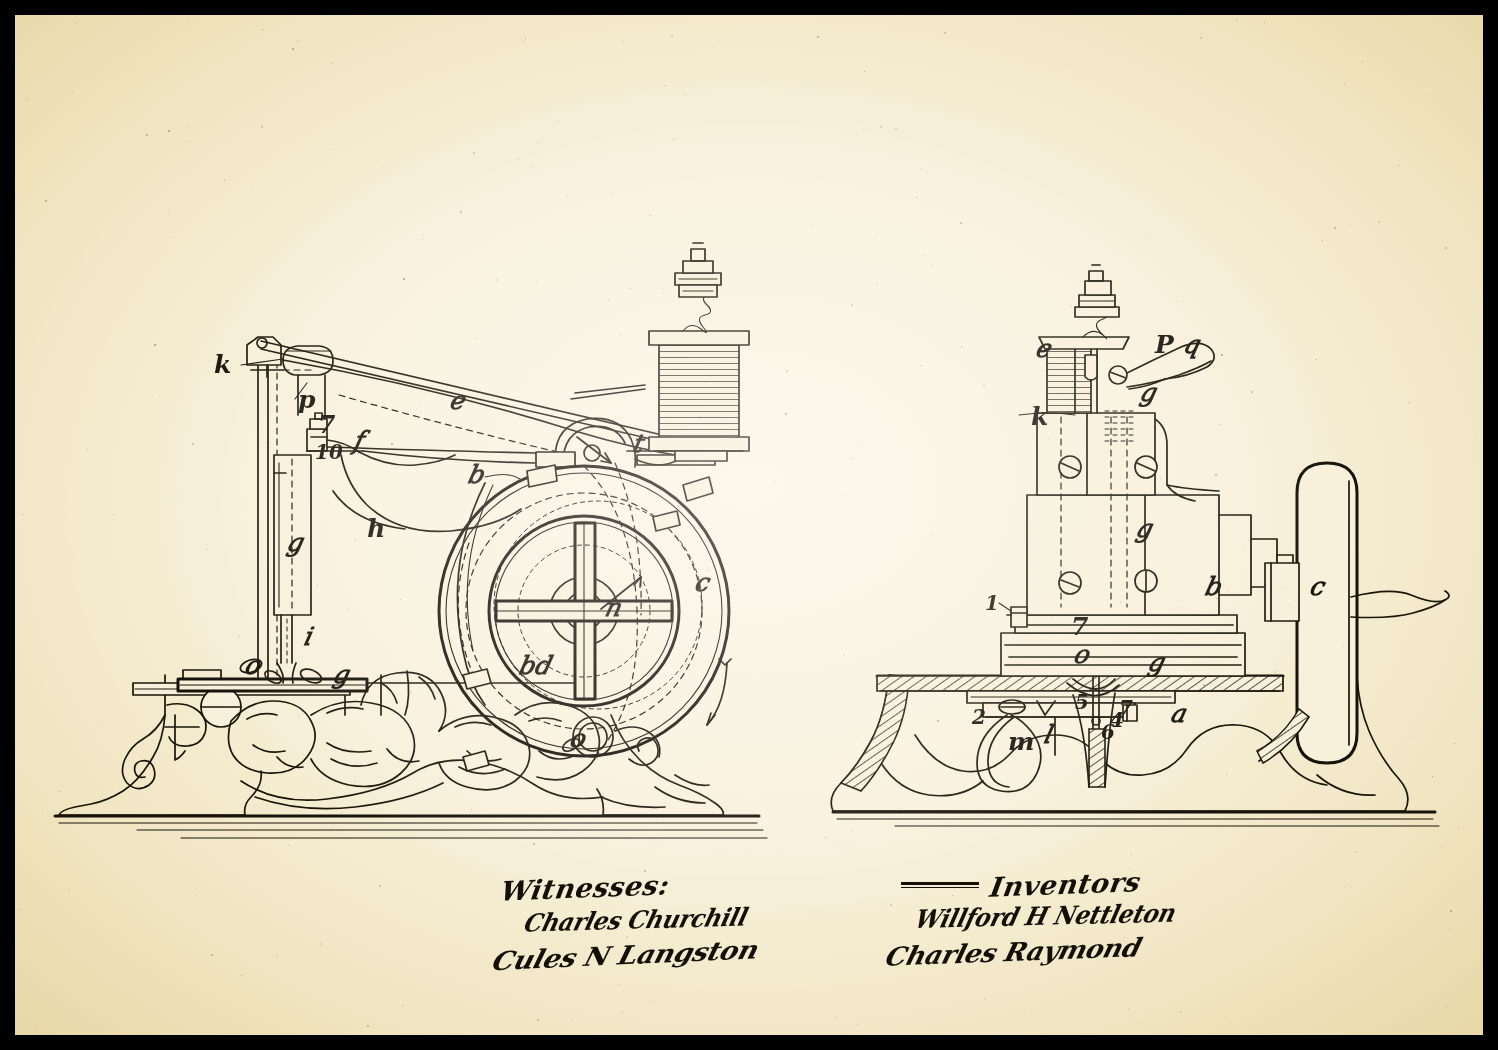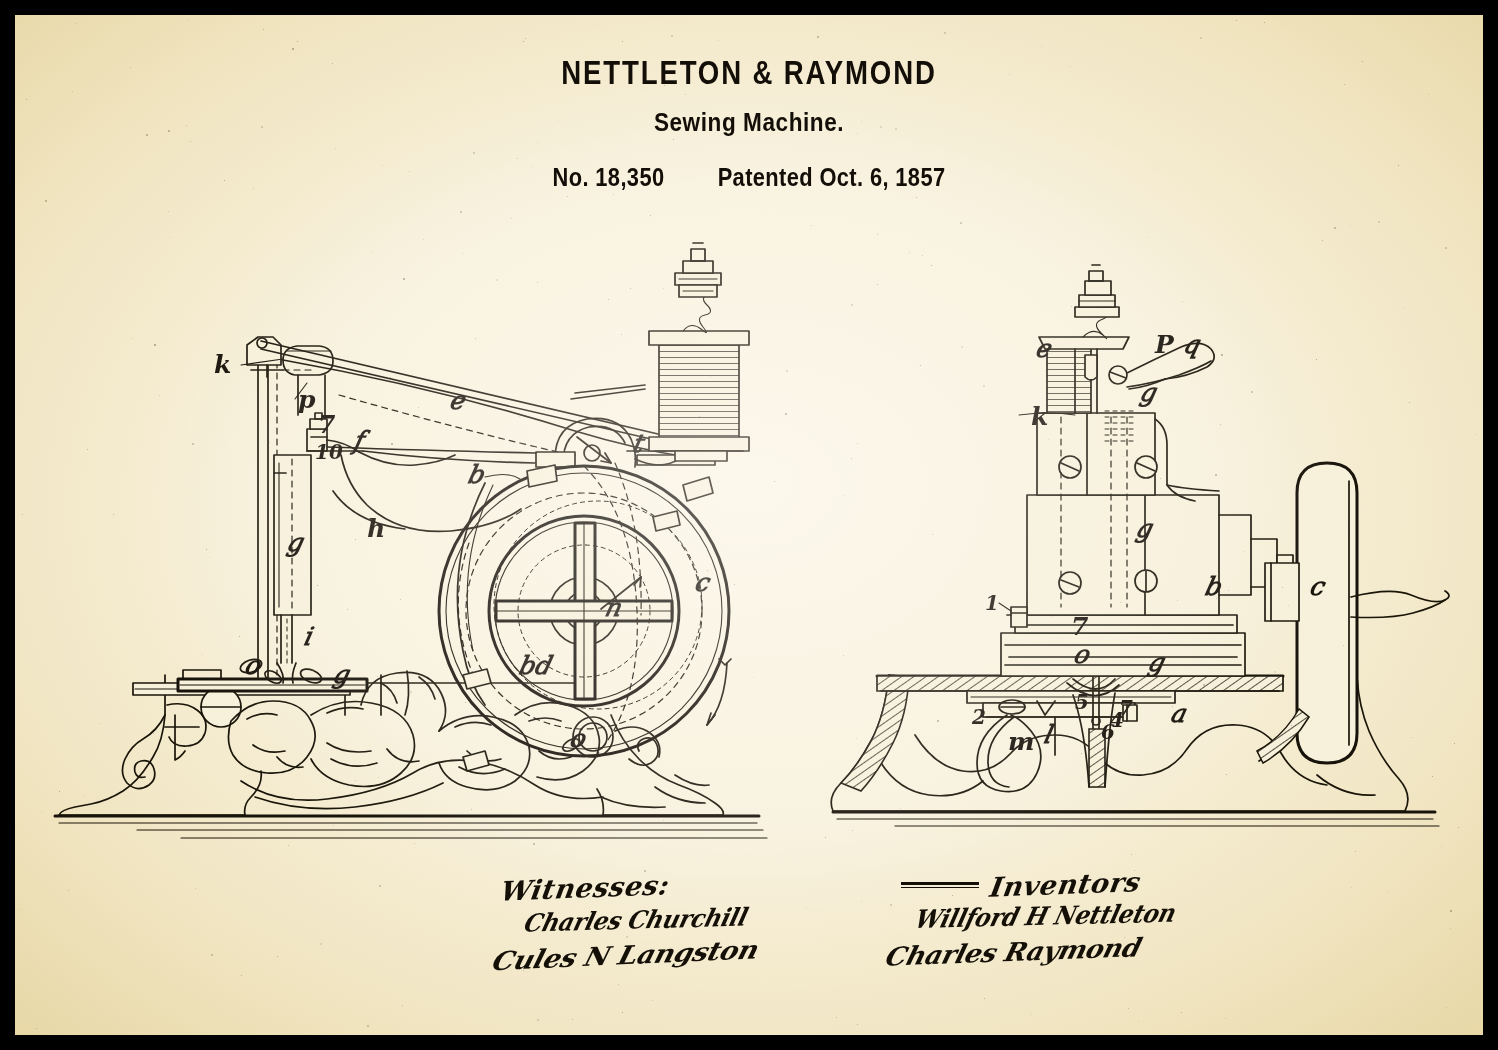--- a/index.html
+++ b/index.html
@@ -50,28 +50,20 @@
   .si2{transform:skewX(-17deg) rotate(-2.2deg) scale(1.14,1.12);}
   .sigrule{width:78px;height:0;border-top:3px solid #141008;
            border-bottom:1px solid #141008;padding-bottom:2px;}
 </style>
 </head>
 <body>
 
 <div id="frame">
   <div id="paper">
 
-    <div id="head">
-      <div class="t1">NETTLETON &amp; RAYMOND</div>
-      <div class="t2">Sewing Machine.</div>
-      <div class="t3row">
-        <span>No. 18,350</span>
-        <span>Patented Oct. 6, 1857</span>
-      </div>
-    </div>
 
     <svg id="art" viewBox="0 0 1468 1020">
       <defs>
         <style>
           .s   {fill:none;stroke:#1a1509;stroke-width:1.7;stroke-linecap:round;stroke-linejoin:round;}
           .sT  {fill:none;stroke:#1a1509;stroke-width:1.1;stroke-linecap:round;stroke-linejoin:round;}
           .sH  {fill:none;stroke:#17120a;stroke-width:3.0;stroke-linecap:round;stroke-linejoin:round;}
           .sD  {fill:none;stroke:#1a1509;stroke-width:1.2;stroke-dasharray:6 5;stroke-linecap:round;}
           .sDs {fill:none;stroke:#1a1509;stroke-width:1.0;stroke-dasharray:4 4;stroke-linecap:round;}
           .fil {fill:#f7f0da;stroke:#1a1509;stroke-width:1.7;stroke-linejoin:round;}

